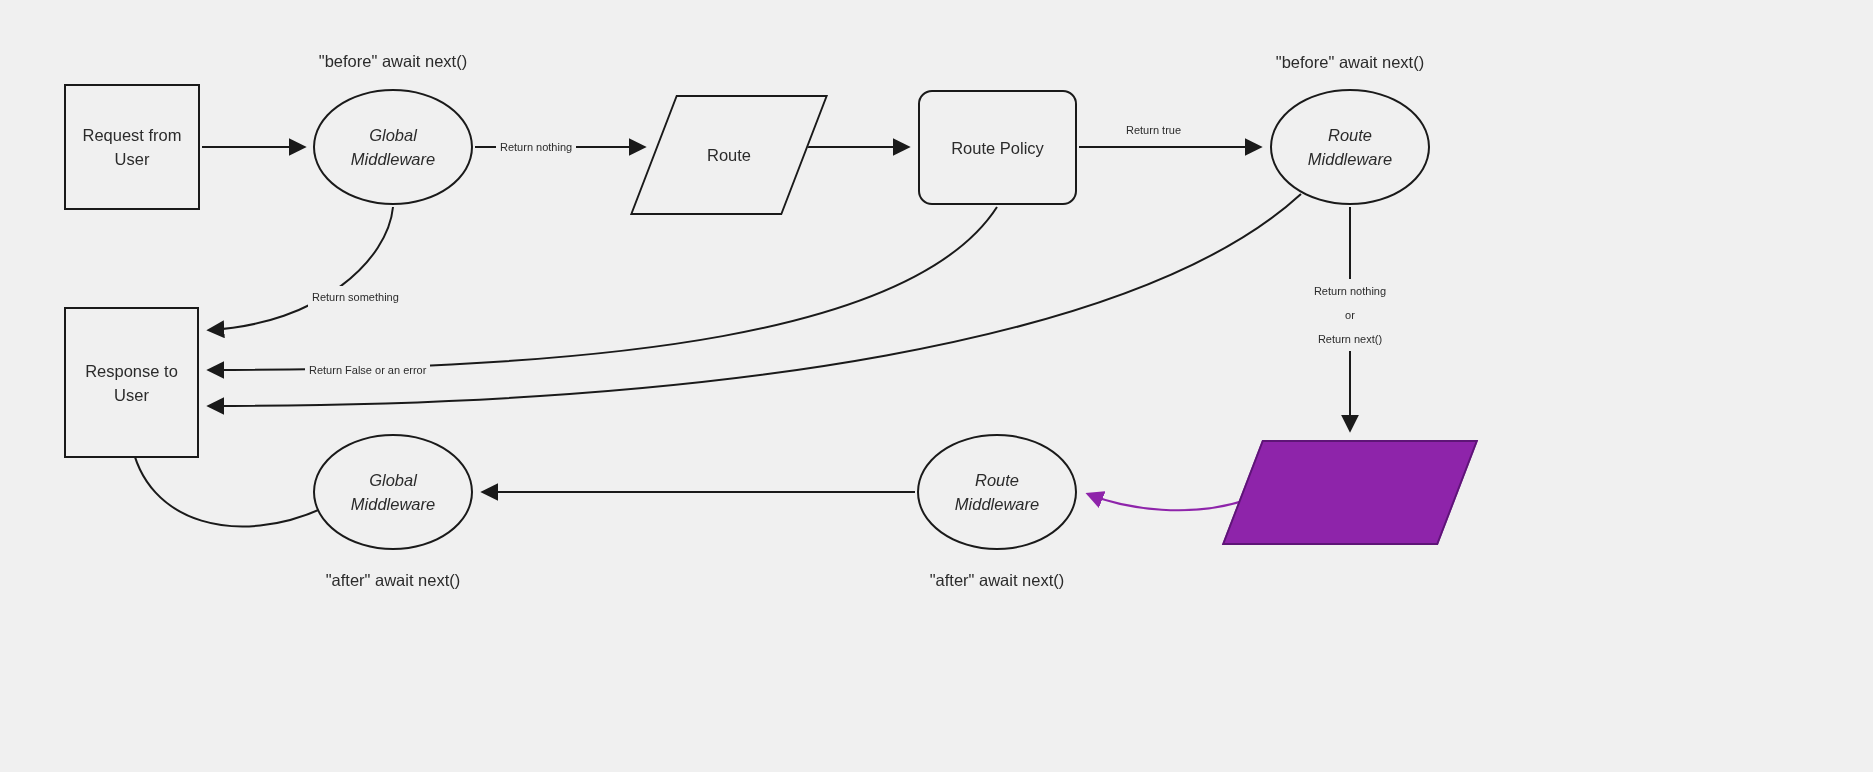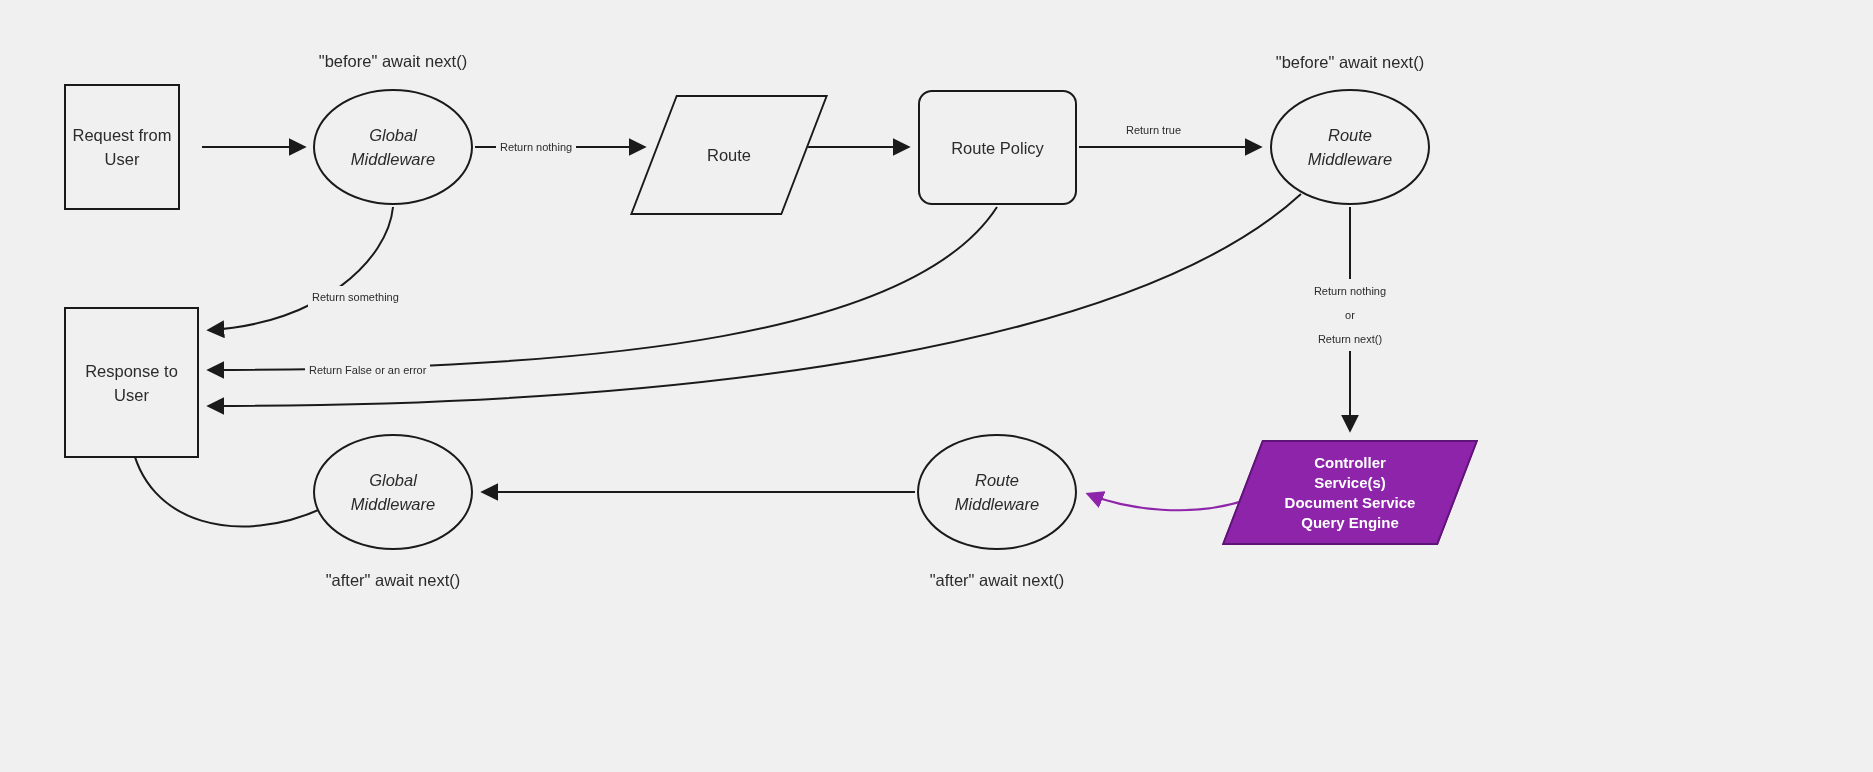--- a/index.html
+++ b/index.html
@@ -87,21 +87,21 @@
     <path class="edge" d="M1079,147 H1260" marker-end="url(#arrow)"></path>
     <path class="edge" d="M393,207 C388,260 320,324 209,330" marker-end="url(#arrow)"></path>
     <path class="edge" d="M997,207 C915,334 610,370 209,370" marker-end="url(#arrow)"></path>
     <path class="edge" d="M1301,194 C1140,342 720,406 209,406" marker-end="url(#arrow)"></path>
     <path class="edge" d="M1350,207 V430" marker-end="url(#arrow)"></path>
     <path class="edge purple" d="M1246,500 C1192,518 1128,510 1088,494" marker-end="url(#arrow-purple)"></path>
     <path class="edge" d="M915,492 H483" marker-end="url(#arrow)"></path>
     <path class="edge" d="M323,508 C240,546 146,526 131,441" marker-end="url(#arrow)"></path>
   </svg>
 
-  <div class="node rect-node" style="left:64px;top:84px;width:116px;height:126px;">
+  <div class="node rect-node" style="left:64px;top:84px;width:136px;height:126px;">
     <div class="label">Request from User</div>
   </div>
 
   <div class="node ellipse-node" style="left:313px;top:89px;width:160px;height:116px;">
     <div class="label">Global Middleware</div>
   </div>
 
   <div class="node para-node" style="left:633px;top:95px;width:192px;height:120px;">
     <div class="shape"></div>
     <div class="label">Route</div>
@@ -114,26 +114,20 @@
   <div class="node ellipse-node" style="left:1270px;top:89px;width:160px;height:116px;">
     <div class="label">Route Middleware</div>
   </div>
 
   <div class="node rect-node" style="left:64px;top:307px;width:135px;height:151px;">
     <div class="label">Response to User</div>
   </div>
 
   <div class="node para-node purple" style="left:1222px;top:440px;width:256px;height:105px;">
     <div class="shape"></div>
-    <div class="label">
-      <span>Controller</span>
-      <span>Service(s)</span>
-      <span>Document Service</span>
-      <span>Query Engine</span>
-    </div>
   </div>
 
   <div class="node ellipse-node" style="left:917px;top:434px;width:160px;height:116px;">
     <div class="label">Route Middleware</div>
   </div>
 
   <div class="node ellipse-node" style="left:313px;top:434px;width:160px;height:116px;">
     <div class="label">Global Middleware</div>
   </div>
 

